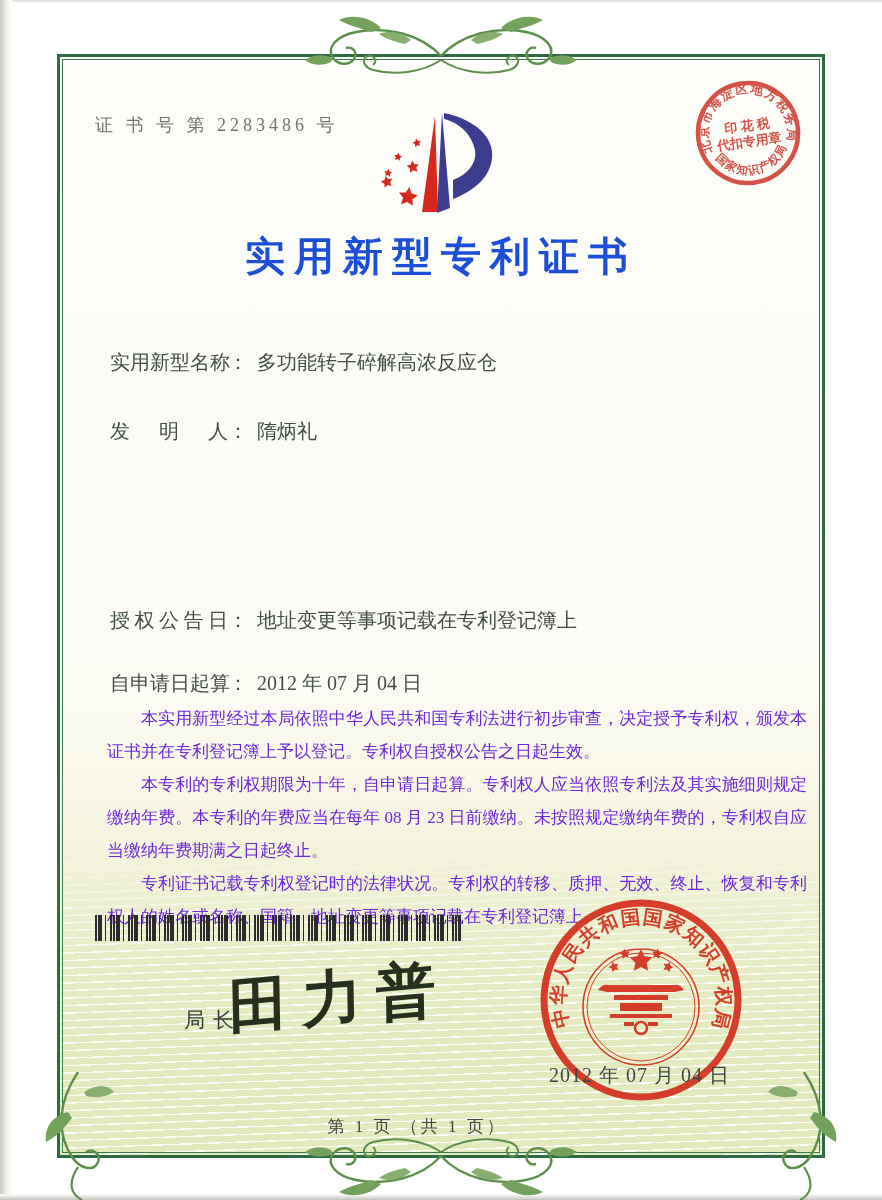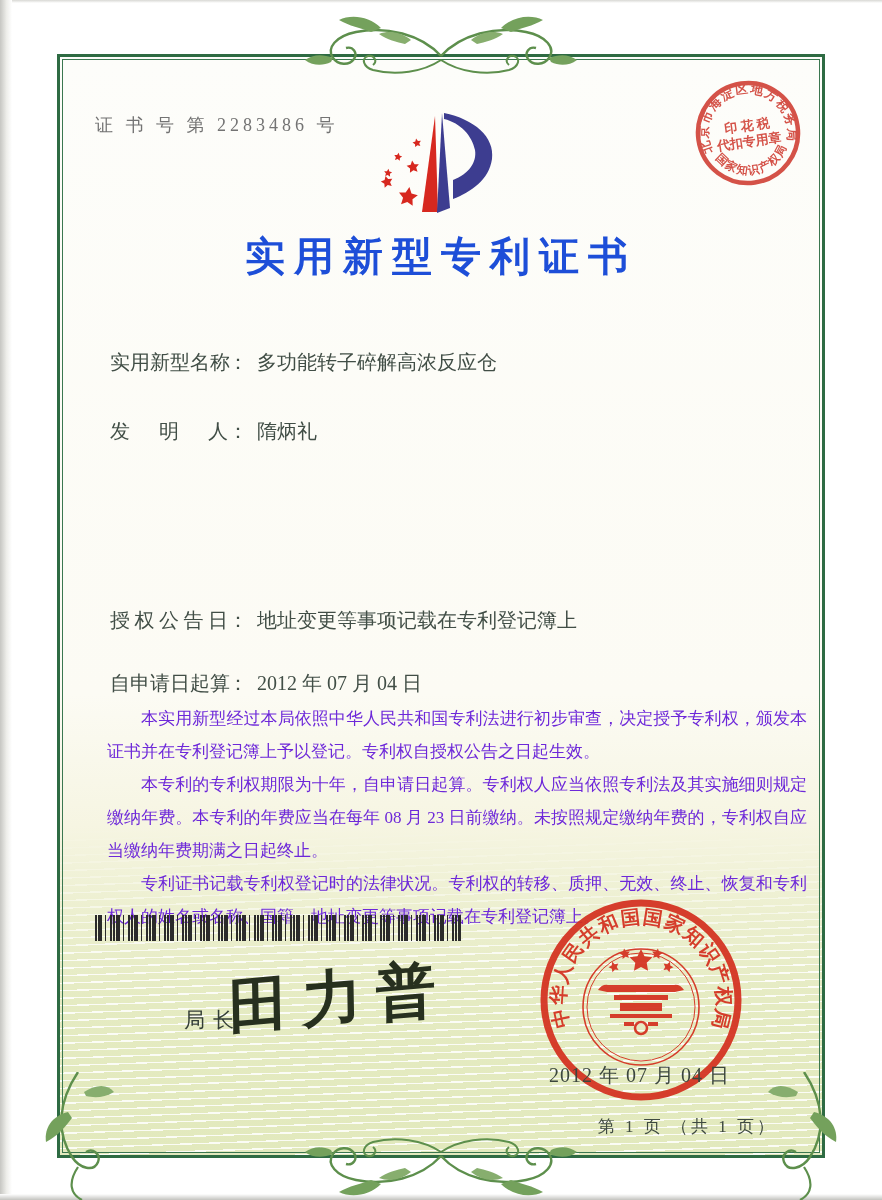--- a/index.html
+++ b/index.html
@@ -31,21 +31,21 @@
   .f0{top:349px}.f1{top:418px}.f2{top:484px}.f3{top:547px}.f4{top:607px}.f5{top:670px}
   .paras{position:absolute;left:95px;top:702px;width:700px;font-size:17px;line-height:33px;color:#6d28d9;margin-left:12px;}
   .paras p{margin:0;text-indent:2em;text-align:justify;}
   .barcode{position:absolute;left:95px;top:915px;width:366px;height:26px;
      background:repeating-linear-gradient(90deg,#2b2b2b 0 2px,transparent 2px 3px,#2b2b2b 3px 7px,
         transparent 7px 10px,#2b2b2b 10px 11px,transparent 11px 15px,#2b2b2b 15px 17px,transparent 17px 18px);}
   .bureau{position:absolute;left:168px;top:1006px;font-size:21px;letter-spacing:8px;color:#333e36;margin-left:16px;}
   .sig{position:absolute;left:228px;top:958px;font-size:60px;letter-spacing:14px;color:#27301f;
      font-weight:600;transform:rotate(-5deg) skewX(-4deg);}
   .seal-date{position:absolute;left:549px;top:1062px;font-size:20px;letter-spacing:1px;color:#3b463e;z-index:6;}
-  .footer{position:absolute;left:57px;width:720px;top:1115px;text-align:right;
+  .footer{position:absolute;left:57px;width:720px;top:1115px;text-align:center;
      font-size:17px;letter-spacing:3px;color:#3e4941;}
   
   .logo{position:absolute;left:378px;top:110px;}
   .tax-stamp{position:absolute;left:688px;top:73px;opacity:.88;}
   .big-seal{position:absolute;left:536px;top:895px;z-index:5;opacity:.93;}
   .orn-top{position:absolute;left:271px;top:14px;}
   .orn-bottom{position:absolute;left:271px;top:1118px;transform:scaleY(-1);}
   .orn-bl{position:absolute;left:38px;top:1072px;}
   .orn-br{position:absolute;left:764px;top:1072px;transform:scaleX(-1);}
   svg text{font-family:"Liberation Serif","DejaVu Serif",serif;}

